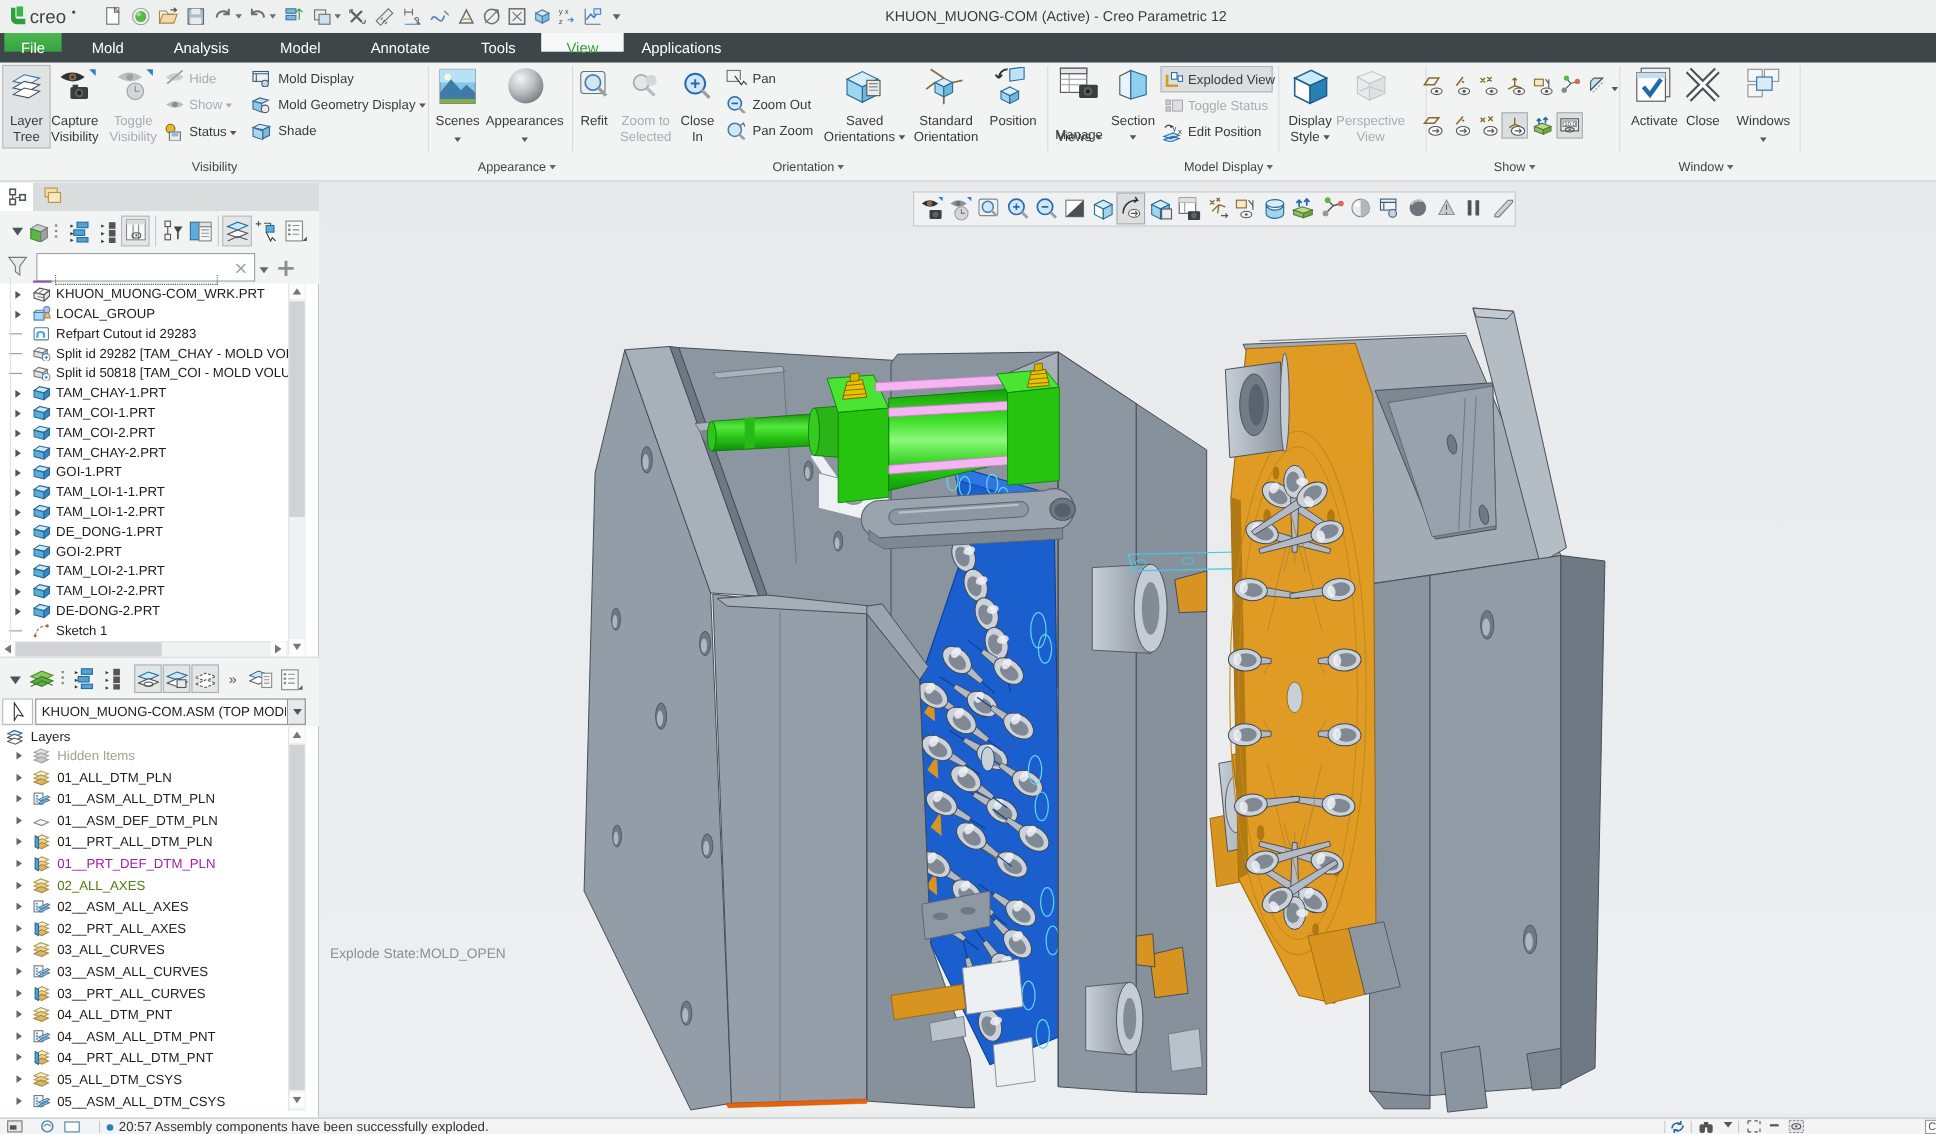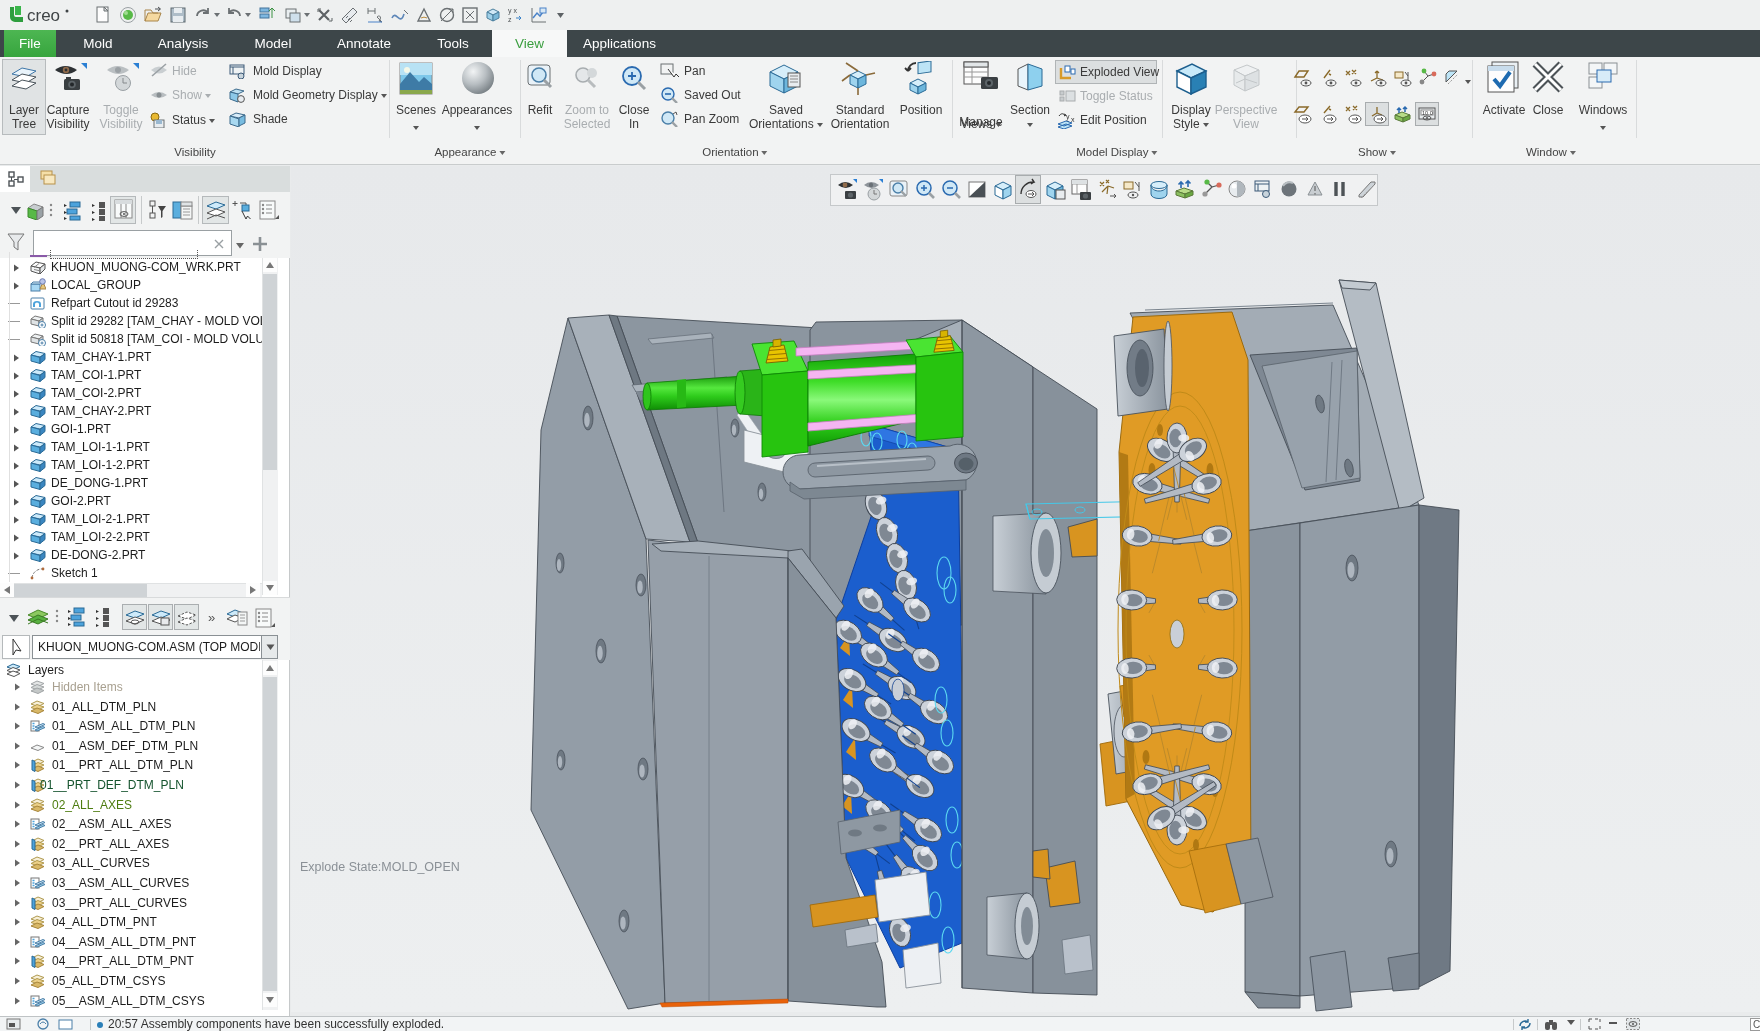--- a/index.html
+++ b/index.html
@@ -1,18 +1,18 @@
 <!DOCTYPE html>
 <html><head><meta charset="utf-8"><style>
 *{margin:0;padding:0;box-sizing:border-box}
 html,body{width:1760px;height:1031px;overflow:hidden;font-family:"Liberation Sans",sans-serif;background:#e9ebec}
 .abs{position:absolute}
 #qat{position:absolute;left:0;top:0;width:1760px;height:30px;background:#eef0f0}
 #tabs{position:absolute;left:0;top:30px;width:1760px;height:27px;background:#3d4649}
-.tab{position:absolute;top:0;height:29px;color:#fff;font-size:13.5px;line-height:27px;text-align:center}
+.tab{position:absolute;top:0;height:17px;color:#fff;font-size:13.5px;line-height:27px;text-align:center}
 #ribbon{position:absolute;left:0;top:57px;width:1760px;height:108px;background:#f2f3f3;border-bottom:1px solid #c9cccd}
 .sep{position:absolute;top:3px;width:1px;height:78px;background:#d9dbdc}
 .glabel{position:absolute;top:89px;font-size:11.5px;color:#444;white-space:nowrap}
 .rlbl{position:absolute;font-size:12px;color:#3a3a3a;text-align:center;white-space:nowrap}
 .dis{color:#a9adb0!important}
 .srow{position:absolute;font-size:12px;color:#3a3a3a;white-space:nowrap}
 .dar{display:inline-block;width:0;height:0;border-left:3.5px solid transparent;border-right:3.5px solid transparent;border-top:4px solid #555;vertical-align:middle}
 .dard{border-top-color:#a9adb0}
 #lp{position:absolute;left:0;top:166px;width:290px;height:850px;background:#fff;border-right:1px solid #c6c9ca}
 .trow{position:absolute;left:0;width:211px;height:18px;font-size:12px;color:#1c1c1c;white-space:nowrap;overflow:hidden}
@@ -112,20 +112,21 @@
       <path d="M10 13 l5 0 m-2-2 l2 2 -2 2" stroke="#3a82c8" fill="none"></path>
     </svg>
     <svg class="abs" style="left:529px;top:5px" width="20" height="20" viewBox="0 0 20 20">
       <path d="M3 17 h14 M3 17 V3" stroke="#6b7073"></path>
       <path d="M4 13 l4-5 3 3 5-7" fill="none" stroke="#4a82c8" stroke-width="1.5"></path>
       <rect x="11" y="3" width="6" height="5" fill="#d8e8f4" stroke="#4a82c8"></rect>
     </svg>
     <svg class="abs" style="left:556px;top:12px" width="9" height="7" viewBox="0 0 9 7">
       <path d="M1 1 h7 l-3.5 5z" fill="#5d6265"></path>
     </svg>
+    <div class="abs" style="left:800px;top:0;width:320px;height:30px;font-size:13px;color:#3c3c3c;line-height:30px;text-align:center">KHUON_MUONG-COM (Active) - Creo Parametric 12</div>
   </div>
 <div id="tabs">
     <div class="tab" style="left:4px;width:52px;background:linear-gradient(#4db652,#35a43c)">File</div>
     <div class="tab" style="left:56px;width:84px">Mold</div>
     <div class="tab" style="left:140px;width:86px">Analysis</div>
     <div class="tab" style="left:226px;width:94px">Model</div>
     <div class="tab" style="left:320px;width:88px">Annotate</div>
     <div class="tab" style="left:408px;width:90px">Tools</div>
     <div class="tab" style="left:492px;width:75px;background:#f7f8f8;color:#3a9e3f">View</div>
     <div class="tab" style="left:567px;width:105px">Applications</div>
@@ -251,21 +252,21 @@
     <svg class="abs" style="left:660px;top:6px" width="20" height="15" viewBox="0 0 20 15">
       <rect x="1" y="1" width="12" height="10" fill="none" stroke="#6b7073"></rect>
       <path d="M8 6 l6 8 2-3 3 3" fill="#fff" stroke="#333"></path>
     </svg>
     <div class="srow" style="left:684px;top:7px">Pan</div>
     <svg class="abs" style="left:660px;top:30px" width="20" height="16" viewBox="0 0 20 16">
       <circle cx="8" cy="7" r="6" fill="#d0e8f6" stroke="#2a6ab0" stroke-width="1.4"></circle>
       <path d="M5 7 h6" stroke="#2a6ab0" stroke-width="1.6"></path>
       <path d="M12 11 l5 5" stroke="#9aa0a4" stroke-width="2.4"></path>
     </svg>
-    <div class="srow" style="left:684px;top:31px">Saved Out</div>
+    <div class="srow" style="left:684px;top:31px">Zoom Out</div>
     <svg class="abs" style="left:660px;top:54px" width="20" height="16" viewBox="0 0 20 16">
       <circle cx="8" cy="7" r="6" fill="#d0e8f6" stroke="#4a7fa8" stroke-width="1.4"></circle>
       <path d="M12 11 l5 5" stroke="#9aa0a4" stroke-width="2.4"></path>
       <path d="M13 3 l3-2 1 3" fill="none" stroke="#555"></path>
     </svg>
     <div class="srow" style="left:684px;top:55px">Pan Zoom</div>
     <svg class="abs" style="left:766px;top:4px" width="36" height="34" viewBox="0 0 36 34">
       <path d="M4 11 L18 4 L32 11 L18 18 Z" fill="#d6eefa" stroke="#2a6a96"></path>
       <path d="M4 11 v14 l14 7 v-14z" fill="#9fd4ee" stroke="#2a6a96"></path>
       <path d="M32 11 v14 l-14 7 v-14z" fill="#6db6dc" stroke="#2a6a96"></path>
@@ -841,21 +842,21 @@
     <div class="lrow" style="left:52px;top:590px;line-height:19px;color:#1c1c1c">01__PRT_ALL_DTM_PLN</div>
     <svg class="abs" style="left:14px;top:615px" width="7" height="9" viewBox="0 0 7 9">
       <path d="M1 0.5 l5 3.5 -5 3.5z" fill="#666"></path>
     </svg>
     <svg class="abs" style="left:30px;top:612px" width="16" height="15" viewBox="0 0 16 15">
       <path d="M2 4 l6-3 6 2.5 -6 3z" fill="#f8f0d8" stroke="#b09a50"></path>
       <path d="M2 7.5 l6-3 6 2.5 -6 3z" fill="#ecd088" stroke="#b09a50"></path>
       <path d="M2 11 l6-3 6 2.5 -6 3z" fill="#d8b868" stroke="#a8863a"></path>
       <path d="M2 2 v10 l3 1.5 v-10z" fill="#4da3dc" stroke="#2a6a96"></path>
     </svg>
-    <div class="lrow" style="left:40px;top:610px;line-height:19px;color:#14532d">01__PRT_DEF_DTM_PLN</div>
+    <div class="lrow" style="left:52px;top:610px;line-height:19px;color:#a21caf">01__PRT_DEF_DTM_PLN</div>
     <svg class="abs" style="left:14px;top:635px" width="7" height="9" viewBox="0 0 7 9">
       <path d="M1 0.5 l5 3.5 -5 3.5z" fill="#666"></path>
     </svg>
     <svg class="abs" style="left:30px;top:632px" width="16" height="15" viewBox="0 0 16 15">
       <path d="M1 4 l6-3 7 2.5 -6 3z" fill="#f8f0d8" stroke="#b09a50"></path>
       <path d="M1 7.5 l6-3 7 2.5 -6 3z" fill="#ecd088" stroke="#b09a50"></path>
       <path d="M1 11 l6-3 7 2.5 -6 3z" fill="#d8b868" stroke="#a8863a"></path>
     </svg>
     <div class="lrow" style="left:52px;top:630px;line-height:19px;color:#4d7c0f">02_ALL_AXES</div>
     <svg class="abs" style="left:14px;top:654px" width="7" height="9" viewBox="0 0 7 9">

